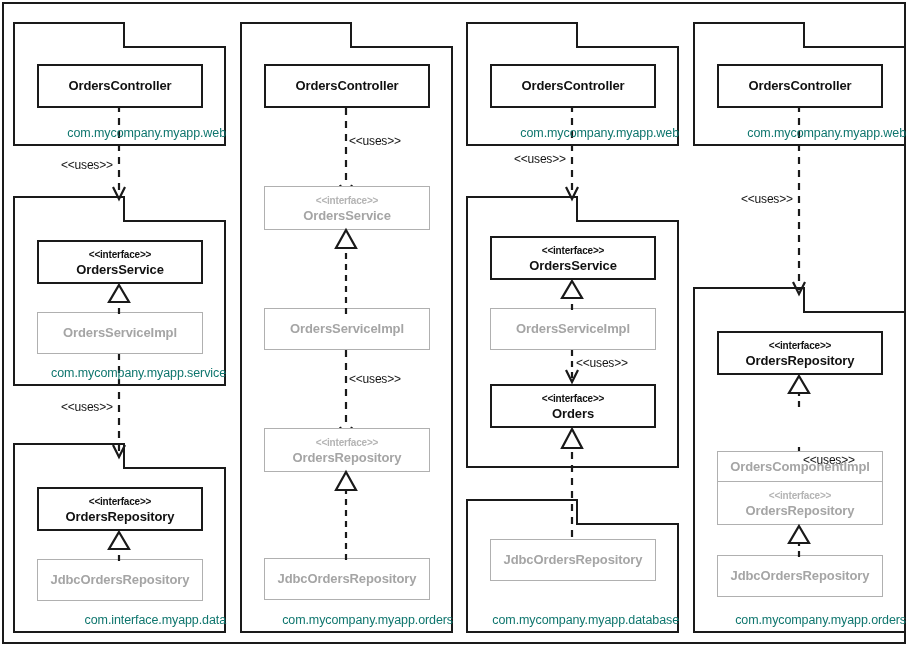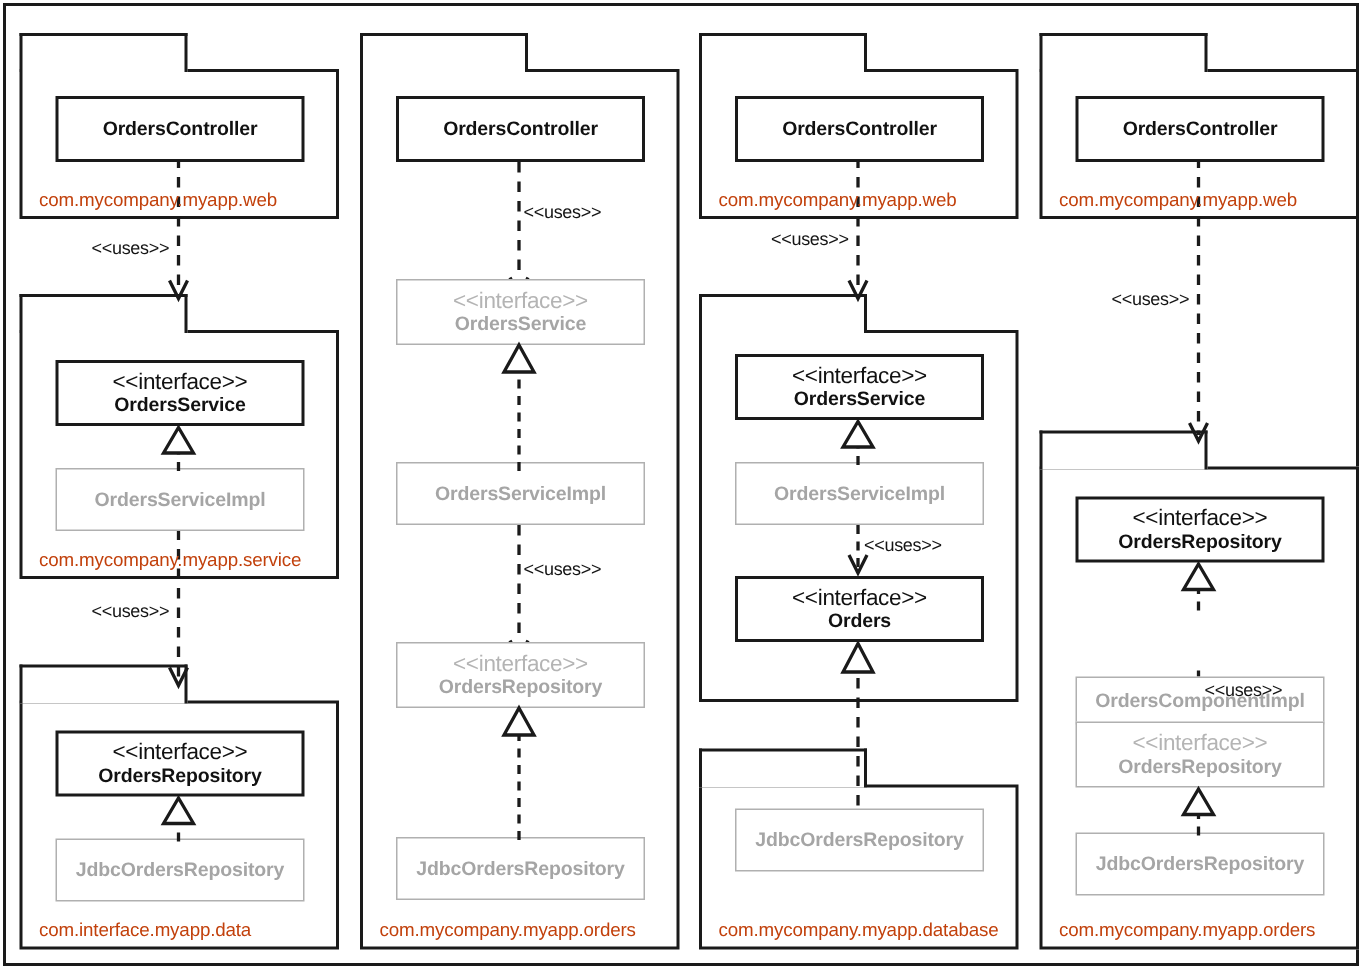--- a/index.html
+++ b/index.html
@@ -56,23 +56,23 @@
     box-sizing: border-box;
     border: 2.5px solid #1a1a1a;
     background: #ffffff;
     z-index: 2;
   }
   .pkg-label {
     position: absolute;
     left: 0;
     right: 0;
     bottom: 6px;
-    text-align: left;
+    text-align: right;
     font-size: 12.5px;
-    color: #c2410c;
+    color: #0f766e;
     letter-spacing: -0.1px;
     z-index: 6;
     padding-left: 13px;
   }
   
   .cls {
     position: absolute;
     box-sizing: border-box;
     background: #ffffff;
     display: flex;
@@ -84,22 +84,22 @@
   .cls.solid {
     border: 2.2px solid #1a1a1a;
     color: #111111;
     align-items: center;
   }
   .cls.ghost {
     border: 1.6px solid #b0b0b0;
     color: #a5a5a5;
   }
   .cls .stereo {
-    font-size: 15px;
-    font-weight: normal;
+    font-size: 10px;
+    font-weight: bold;
     line-height: 15px;
     letter-spacing: -0.2px;
   }
   .cls .cname {
     font-size: 13px;
     font-weight: bold;
     line-height: 16px;
     letter-spacing: -0.1px;
   }
   .cls.ghost .cname {

